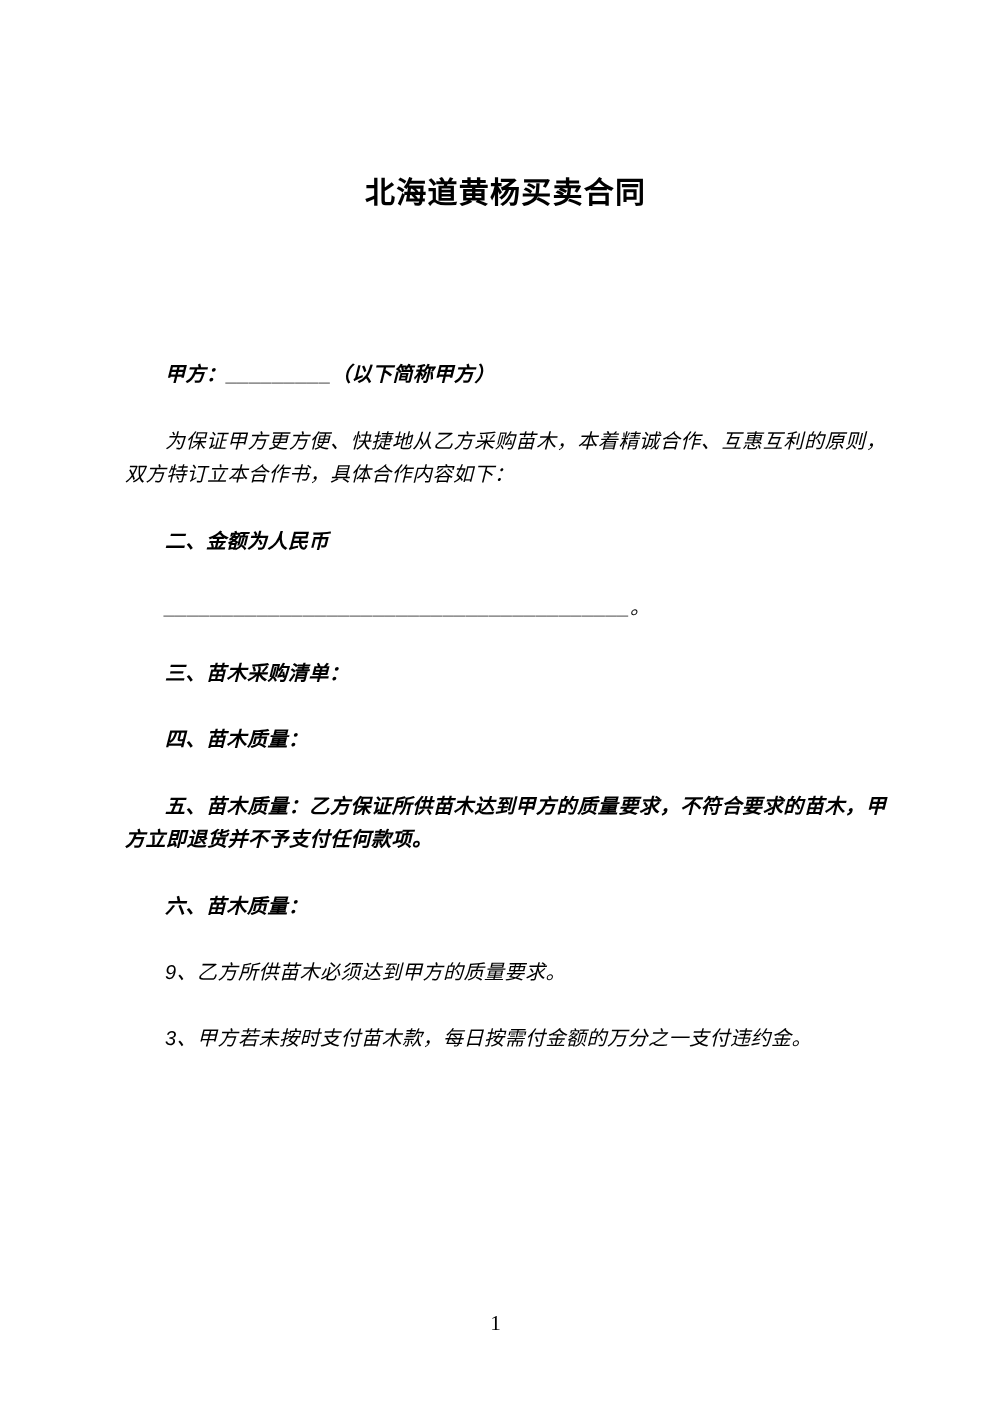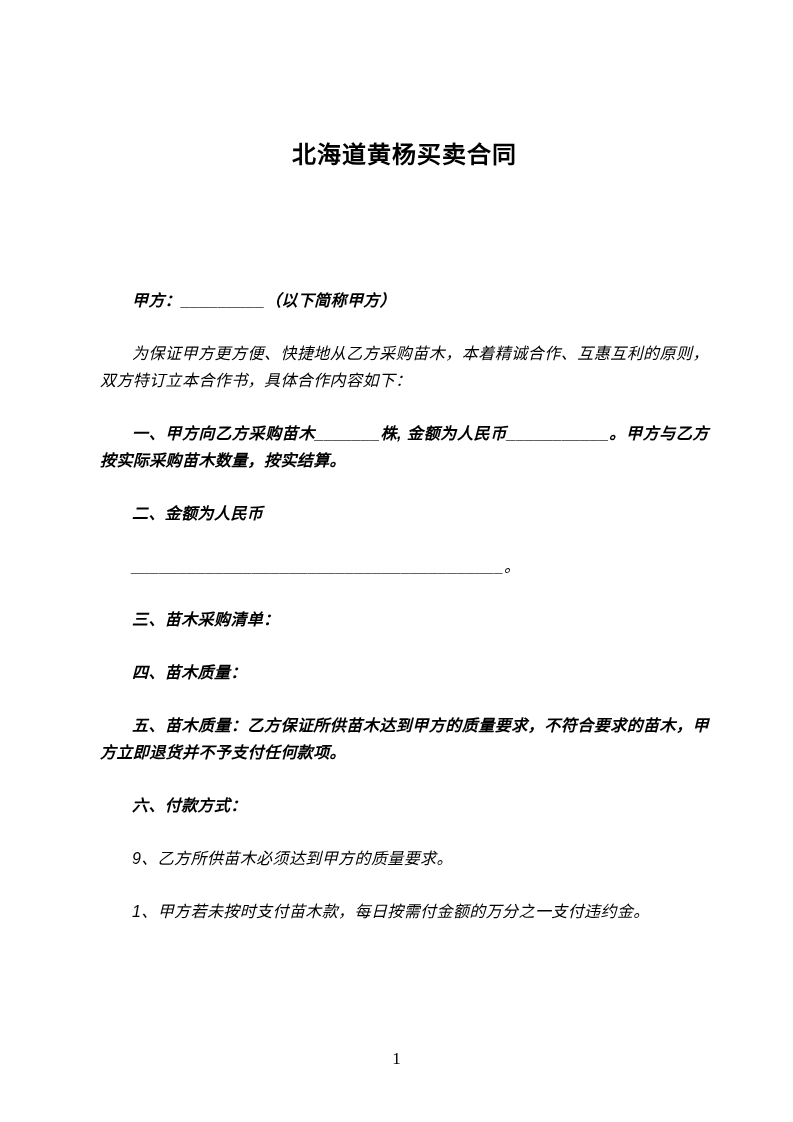--- a/index.html
+++ b/index.html
@@ -57,33 +57,32 @@
 
 <div class="page">
 
   <h1 class="doc-title">北海道黄杨买卖合同</h1>
 
   <p class="para bold">甲方：_________（以下简称甲方）</p>
 
 
   <p class="para">为保证甲方更方便、快捷地从乙方采购苗木，本着精诚合作、互惠互利的原则，双方特订立本合作书，具体合作内容如下：</p>
 
-  <p class="para bold">一、甲方向乙方采购苗木_______株, 金额为人民币___________。甲方与乙方按实际采购苗木数量，按实结算。</p>
 
   <p class="para bold">二、金额为人民币</p>
 
   <p class="para">________________________________________。</p>
 
   <p class="para bold">三、苗木采购清单：</p>
 
   <p class="para bold">四、苗木质量：</p>
 
   <p class="para bold">五、苗木质量：乙方保证所供苗木达到甲方的质量要求，不符合要求的苗木，甲方立即退货并不予支付任何款项。</p>
 
-  <p class="para bold">六、付款方式：</p>
+  <p class="para bold">六、苗木质量：</p>
 
   <p class="para">9、乙方所供苗木必须达到甲方的质量要求。</p>
 
-  <p class="para">1、甲方若未按时支付苗木款，每日按需付金额的万分之一支付违约金。</p>
+  <p class="para">3、甲方若未按时支付苗木款，每日按需付金额的万分之一支付违约金。</p>
 
   <div class="page-footer">1</div>
 
 </div>
 
 </body></html>

